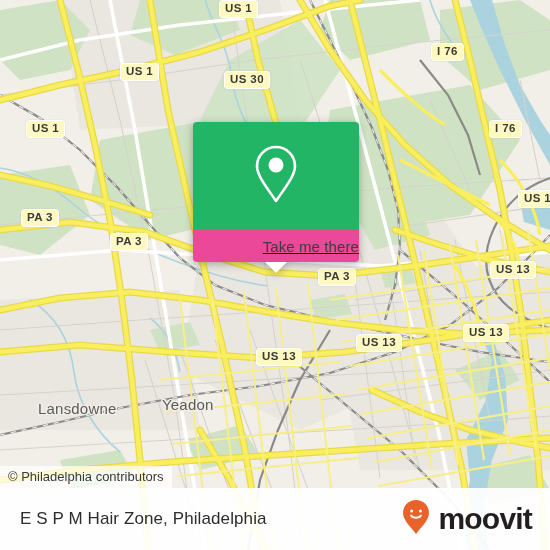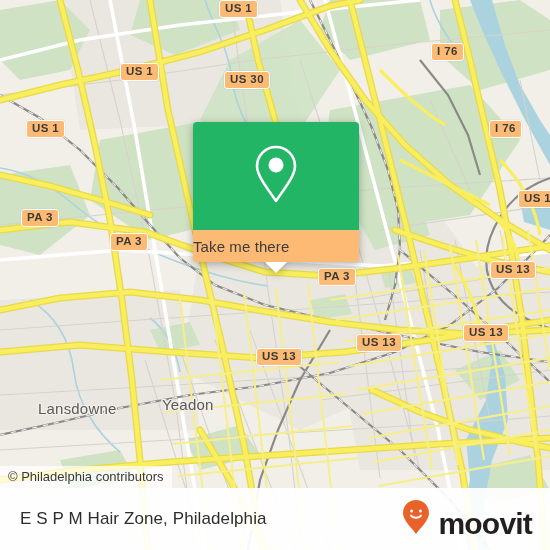--- a/index.html
+++ b/index.html
@@ -21,21 +21,21 @@
     font-size:15px;color:#5a5a58;letter-spacing:.2px;
     text-shadow:
       1.4px 0 #f2efe9,-1.4px 0 #f2efe9,0 1.4px #f2efe9,0 -1.4px #f2efe9,
       1px 1px #f2efe9,-1px -1px #f2efe9,1px -1px #f2efe9,-1px 1px #f2efe9;
     pointer-events:none;
   }
 
   
   .shield{
     position:absolute;
-    background:#fdba74;
+    background:#fef9c3;
     border:1.6px solid #ffffff;
     border-radius:3px;
     color:#3b3b36;
     font-family:"Liberation Sans",sans-serif;
     font-size:11.5px;font-weight:bold;
     letter-spacing:.4px;
     padding:1px 5px 2px 5px;
     line-height:13px;
     white-space:nowrap;
     box-shadow:0 0 0 .5px rgba(0,0,0,.06);
@@ -46,24 +46,24 @@
     position:absolute;left:193px;top:122px;width:166px;
     filter:drop-shadow(0 2px 4px rgba(0,0,0,.30));
   }
   #popup .card-top{
     background:#22b566;
     height:108px;
     border-radius:4px 4px 0 0;
     display:flex;align-items:center;justify-content:center;
   }
   #popup .card-bottom{
-    background:#fdba74;
+    background:#ec4899;
     height:32px;
     border-radius:0 0 4px 4px;
-    display:flex;align-items:center;justify-content:flex-start;
+    display:flex;align-items:center;justify-content:flex-end;text-decoration:underline;
   }
   #popup .cta-text{
     font-family:"Liberation Sans",sans-serif;
     font-size:15px;color:#3c3c3c;letter-spacing:.1px;
   }
   #popup .tail{
     position:absolute;left:50%;margin-left:-11px;bottom:-11px;
     width:0;height:0;
     border-left:11px solid transparent;
     border-right:11px solid transparent;
@@ -86,21 +86,21 @@
     background:rgba(255,255,255,.93);
     display:flex;align-items:center;
     box-sizing:border-box;
     padding:0 18px 0 20px;
   }
   #bottombar .title{
     font-family:"Liberation Sans",sans-serif;
     font-size:17px;color:#2d2d2d;letter-spacing:.1px;
     flex:1;white-space:nowrap;overflow:hidden;text-overflow:ellipsis;
   }
-  #logo{display:flex;align-items:flex-end;gap:8px;}
+  #logo{display:flex;align-items:center;gap:8px;}
   #logo .wordmark{
     font-family:"Liberation Sans",sans-serif;
     font-size:30px;font-weight:bold;color:#231f20;
     letter-spacing:-.8px;line-height:30px;
   }
 </style>
 </head>
 <body>
 
 <div id="root">

